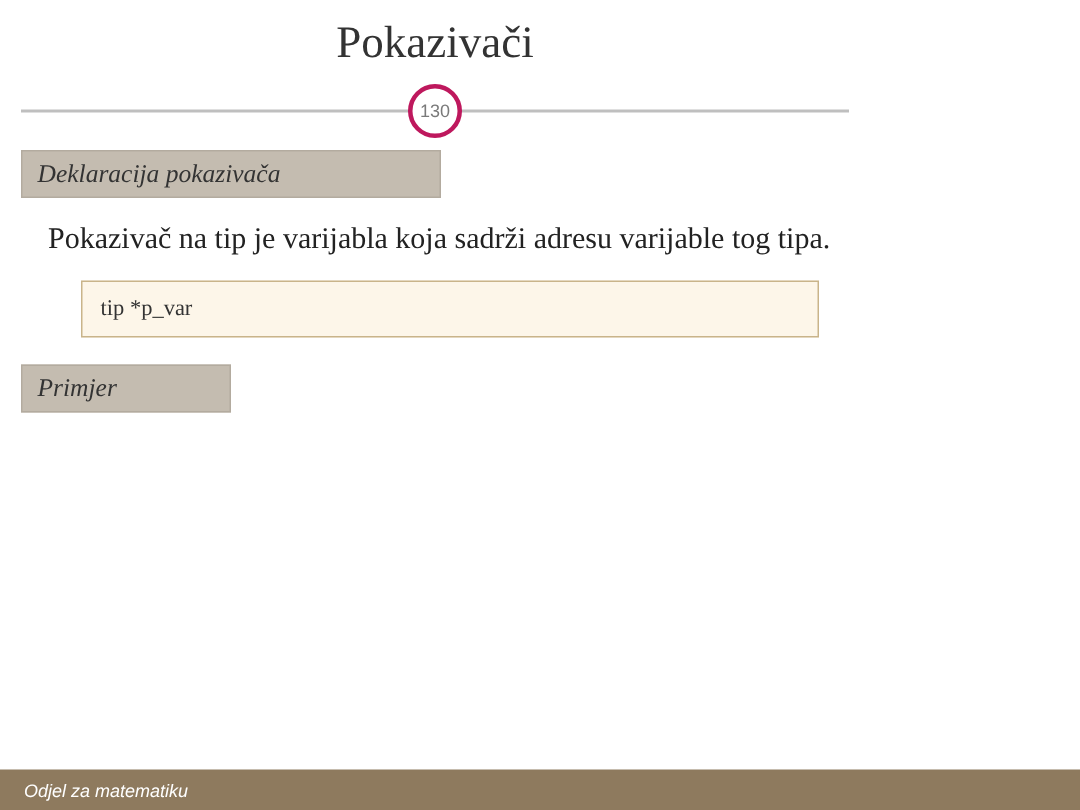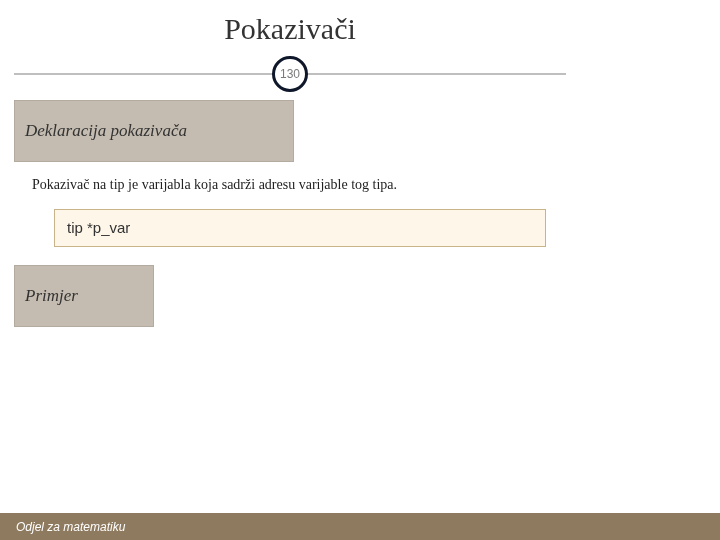--- a/index.html
+++ b/index.html
@@ -37,51 +37,51 @@
     background: #bfbfbf;
   }
   .badge {
     position: absolute;
     left: 50%;
     top: 0;
     transform: translateX(-50%);
     width: 36px;
     height: 36px;
     border-radius: 50%;
-    border: 3px solid #0f172a;
+    border: 3px solid #be185d;
     background: #fff;
     display: flex;
     align-items: center;
     justify-content: center;
     font-family: Arial, sans-serif;
     font-size: 12px;
     color: #7a7a7a;
   }
   .section-box {
     background: #c4bcb0;
     border: 1px solid #b3ab9f;
     color: #333;
     font-style: italic;
     font-size: 17px;
-    padding: 20px 10px;
+    padding: 5px 10px;
     width: 280px;
     margin-bottom: 14px;
   }
   .section-box.small { width: 140px; }
   .body-text {
-    font-size: 14px;
+    font-size: 20px;
     color: #222;
     padding: 0 10px 0 18px;
     line-height: 1.35;
     margin-bottom: 14px;
   }
   .code-box {
     background: #fdf6e9;
     border: 1px solid #c9b48a;
-    font-family: Liberation Sans, sans-serif;
+    font-family: Liberation Serif, serif;
     font-size: 15px;
     color: #333;
     padding: 8px 12px;
     margin: 0 20px 18px 40px;
     white-space: pre;
     line-height: 1.35;
   }
   .footer {
     position: absolute;
     left: 0;

